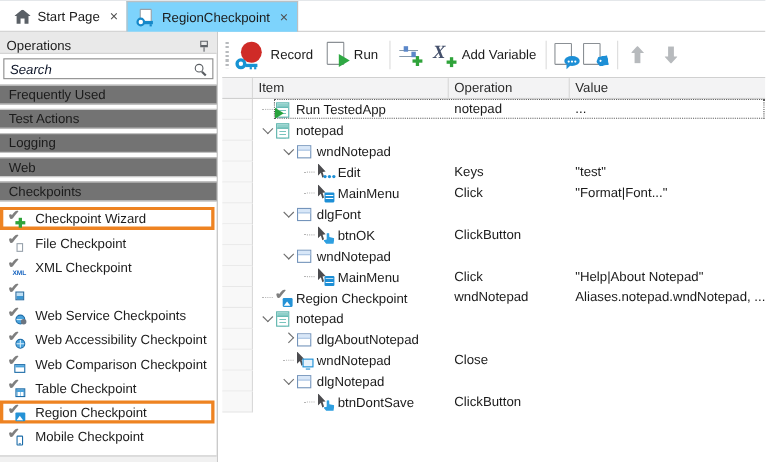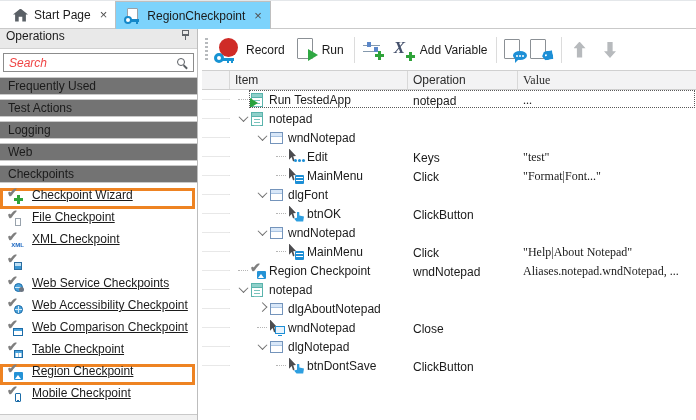--- a/index.html
+++ b/index.html
@@ -14,32 +14,32 @@
   .kwt::before{content:"";position:absolute;left:3px;top:0;width:11px;height:13px;background:#fff;border:1px solid #9aa0a6;border-radius:1px;box-sizing:border-box;}
   .kwt::after{content:"";position:absolute;left:0;bottom:0;width:8px;height:8px;border-radius:50%;border:2.5px solid #1588c9;box-sizing:border-box;background:#fff;}
   .kwt .kbar{position:absolute;left:7px;bottom:2px;width:8px;height:3px;background:#1588c9;}
   .kwt .kbar::after{content:"";position:absolute;right:1px;bottom:-2px;width:2px;height:2px;background:#1588c9;}
   
   .main{display:flex;height:392px;}
   .sidebar{width:198px;border-right:1px solid #bdbdbd;box-sizing:border-box;position:relative;background:#fff;}
   .splitter{width:4px;background:#fff;}
   .content{flex:1;display:flex;flex-direction:column;min-width:0;}
   
-  .ops-header{height:19px;background:#e9e9e9;border-bottom:1px solid #d2d2d2;display:flex;align-items:flex-start;justify-content:space-between;padding:0 6px;}
+  .ops-header{height:19px;background:#e9e9e9;border-bottom:1px solid #d2d2d2;display:flex;align-items:flex-end;justify-content:space-between;padding:0 6px;}
   .pin{width:11px;height:12px;position:relative;}
   .pin::before{content:"";position:absolute;left:2px;top:1px;width:7px;height:6px;border:1px solid #5f6368;border-bottom-width:2px;box-sizing:border-box;}
   .pin::after{content:"";position:absolute;left:5px;top:7px;width:1px;height:4px;background:#5f6368;}
   .search{margin:4px 3px 5px;height:17px;border:1px solid #8c8c8c;background:#fff;display:flex;align-items:center;justify-content:space-between;padding:0 5px;box-sizing:content-box;}
-  .search-text{font-style:italic;color:#ef4444;}
+  .search-text{font-style:italic;color:#0f172a;}
   .mag{width:12px;height:12px;position:relative;}
   .mag::before{content:"";position:absolute;left:1px;top:1px;width:6px;height:6px;border:1.5px solid #5a5e63;border-radius:50%;}
   .mag::after{content:"";position:absolute;right:0;bottom:1px;width:5px;height:1.5px;background:#5a5e63;transform:rotate(45deg);}
   .cat{height:18px;margin-bottom:4px;background:#737373;border:1px solid #c9c9c9;border-left:none;border-right:none;display:flex;align-items:center;padding-left:8px;box-sizing:border-box;}
   .items{padding-top:1px;}
-  .item{height:22px;display:flex;padding-left:7px;gap:9px;box-sizing:border-box;text-decoration:underline;}
+  .item{height:22px;display:flex;align-items:center;padding-left:7px;gap:9px;box-sizing:border-box;}
   .item.hl{box-shadow:inset 0 0 0 3px #ee8322;margin-right:2px;height:21px;margin-bottom:1px;}
   .cutbar{position:absolute;left:0;right:0;bottom:0;height:6px;background:#f1f1f1;border-top:1px solid #c9c9c9;}
   
   .ico{width:16px;height:16px;min-width:16px;position:relative;display:inline-block;}
   .chk::before{content:"\2714";position:absolute;left:0;top:-3px;font-size:13px;font-weight:bold;color:#7f7f7f;}
   .b-plus{position:absolute;right:0;bottom:0;width:9px;height:9px;}
   .b-plus::before{content:"";position:absolute;left:0;top:3px;width:9px;height:3px;background:#2fa33a;}
   .b-plus::after{content:"";position:absolute;left:3px;top:0;width:3px;height:9px;background:#2fa33a;}
   .b-xml{position:absolute;right:-1px;bottom:-2px;}
   .b-xml::before{content:"XML";font:bold 6px "Liberation Sans",sans-serif;color:#1a66c0;}
@@ -85,22 +85,22 @@
   .t-up::before,.t-down::before{content:"";position:absolute;inset:1px 2px;background:#b7babd;clip-path:polygon(50% 0,100% 42%,72% 42%,72% 100%,28% 100%,28% 42%,0 42%);}
   .t-down::before{transform:rotate(180deg);}
   
   .grid{flex:1;border-top:1px solid #d0d0d0;overflow:hidden;background:#fff;}
   .ghead,.grow{display:flex;height:19px;box-sizing:border-box;}
   .ghead{background:#f3f3f4;border-bottom:1px solid #cfcfcf;color:#2b2b2b;}
   .ghead .hc{border-right:1px solid #d8d8d8;padding:2px 0 0 5px;box-sizing:border-box;}
   .w-gutter{width:28px;min-width:28px;}
   .w-item{width:178px;min-width:178px;}
   .w-op{width:110px;min-width:110px;}
-  .w-val{flex:1;font-family:Liberation Serif, serif;}
-  .grow{position:relative;align-items:center;}
+  .w-val{flex:1;}
+  .grow{position:relative;}
   .grow .gut{background:#f8f8f8;border-right:1px solid #d9d9d9;border-bottom:1px solid #e8e8e8;box-sizing:border-box;}
   .itemcell{display:flex;align-items:center;box-sizing:border-box;overflow:hidden;white-space:nowrap;}
   .opcell,.valcell{padding:2px 0 0 5px;box-sizing:border-box;overflow:hidden;white-space:nowrap;color:#1a1a1a;}
   .slot{width:14px;min-width:14px;height:16px;display:flex;align-items:center;justify-content:center;}
   .chev{width:6px;height:6px;border-right:1.5px solid #6f6f6f;border-bottom:1.5px solid #6f6f6f;transform:rotate(45deg) translate(-1px,-1px);}
   .chev.closed{transform:rotate(-45deg) translate(1px,-1px);}
   .stub{width:10px;border-top:1px dotted #b5b5b5;}
   .rlabel{margin-left:3px;}
   .grow.sel::after{content:"";position:absolute;left:47px;top:0;right:1px;height:18px;border:1px dotted #5a5a5a;box-sizing:border-box;pointer-events:none;}
   

